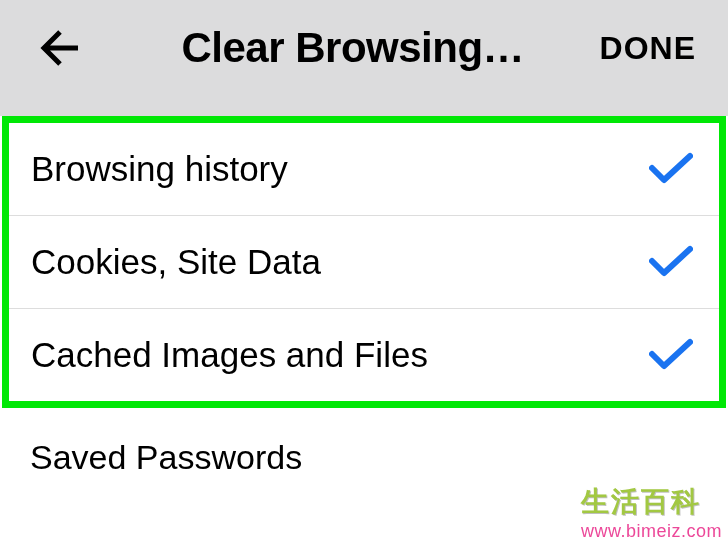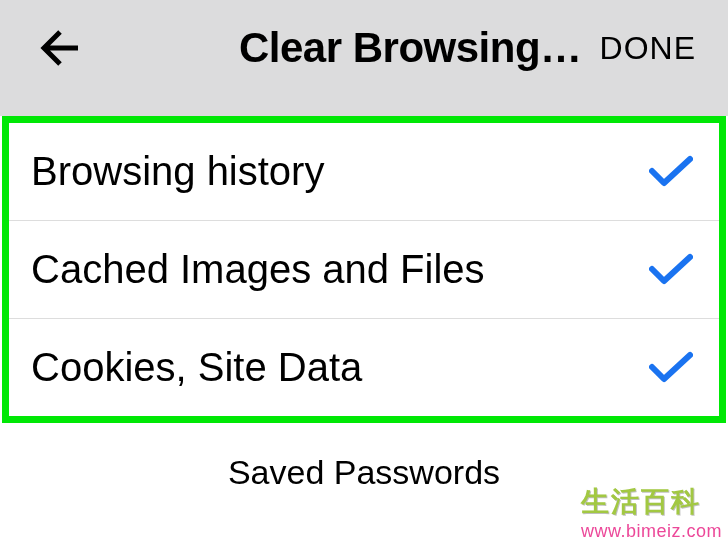--- a/index.html
+++ b/index.html
@@ -20,32 +20,32 @@
       width: 48px;
       height: 48px;
       display: flex;
       align-items: center;
       justify-content: center;
       flex-shrink: 0;
       cursor: pointer;
     }
     .header .title {
       flex: 1;
-      text-align: right;
+      text-align: center;
       font-size: 42px;
       font-weight: 700;
       letter-spacing: -0.5px;
       margin-left: 40px;
       margin-right: 10px;
       white-space: nowrap;
       overflow: hidden;
     }
     .header .done-btn {
       font-size: 32px;
-      font-weight: 400;
+      font-weight: 700;
       letter-spacing: 1px;
       color: #000;
       cursor: pointer;
       flex-shrink: 0;
       padding: 8px 8px;
     }
     .spacer {
       height: 20px;
       background: #dcdcdd;
     }
@@ -57,34 +57,34 @@
     .list-item {
       display: flex;
       align-items: center;
       justify-content: space-between;
       padding: 26px 26px 26px 22px;
       border-bottom: 1px solid #dddddd;
       cursor: pointer;
     }
     .list-item:last-child { border-bottom: none; }
     .list-item .label {
-      font-size: 40px;
+      font-size: 35px;
       font-weight: 400;
       color: #000;
       text-align: center;
     }
     .list-item .check svg {
       width: 44px;
       height: 34px;
       display: block;
     }
     .below-list {
       display: flex;
       align-items: center;
-      justify-content: center;
+      justify-content: flex-start;
       padding: 30px 30px 0 30px;
     }
     .below-list .label {
       font-size: 34px;
       font-weight: 400;
       color: #000;
     }
     .watermark {
       position: absolute;
       right: 6px;
@@ -123,29 +123,29 @@
 <div class="section-highlight">
   <div class="list-item">
     <span class="label">Browsing history</span>
     <span class="check">
       <svg viewBox="0 0 44 34">
           <path d="M 3 16 L 15 28 L 41 4" stroke="#1a73f0" stroke-width="6" fill="none" stroke-linecap="round" stroke-linejoin="round"></path>
         </svg>
     </span>
   </div>
   <div class="list-item">
-    <span class="label">Cached Images and Files</span>
+    <span class="label">Cookies, Site Data</span>
     <span class="check">
       <svg viewBox="0 0 44 34">
           <path d="M 3 16 L 15 28 L 41 4" stroke="#1a73f0" stroke-width="6" fill="none" stroke-linecap="round" stroke-linejoin="round"></path>
         </svg>
     </span>
   </div>
   <div class="list-item">
-    <span class="label">Cookies, Site Data</span>
+    <span class="label">Cached Images and Files</span>
     <span class="check">
       <svg viewBox="0 0 44 34">
           <path d="M 3 16 L 15 28 L 41 4" stroke="#1a73f0" stroke-width="6" fill="none" stroke-linecap="round" stroke-linejoin="round"></path>
         </svg>
     </span>
   </div>
 </div>
 
 <div class="below-list">
   <span class="label">Saved Passwords</span>

